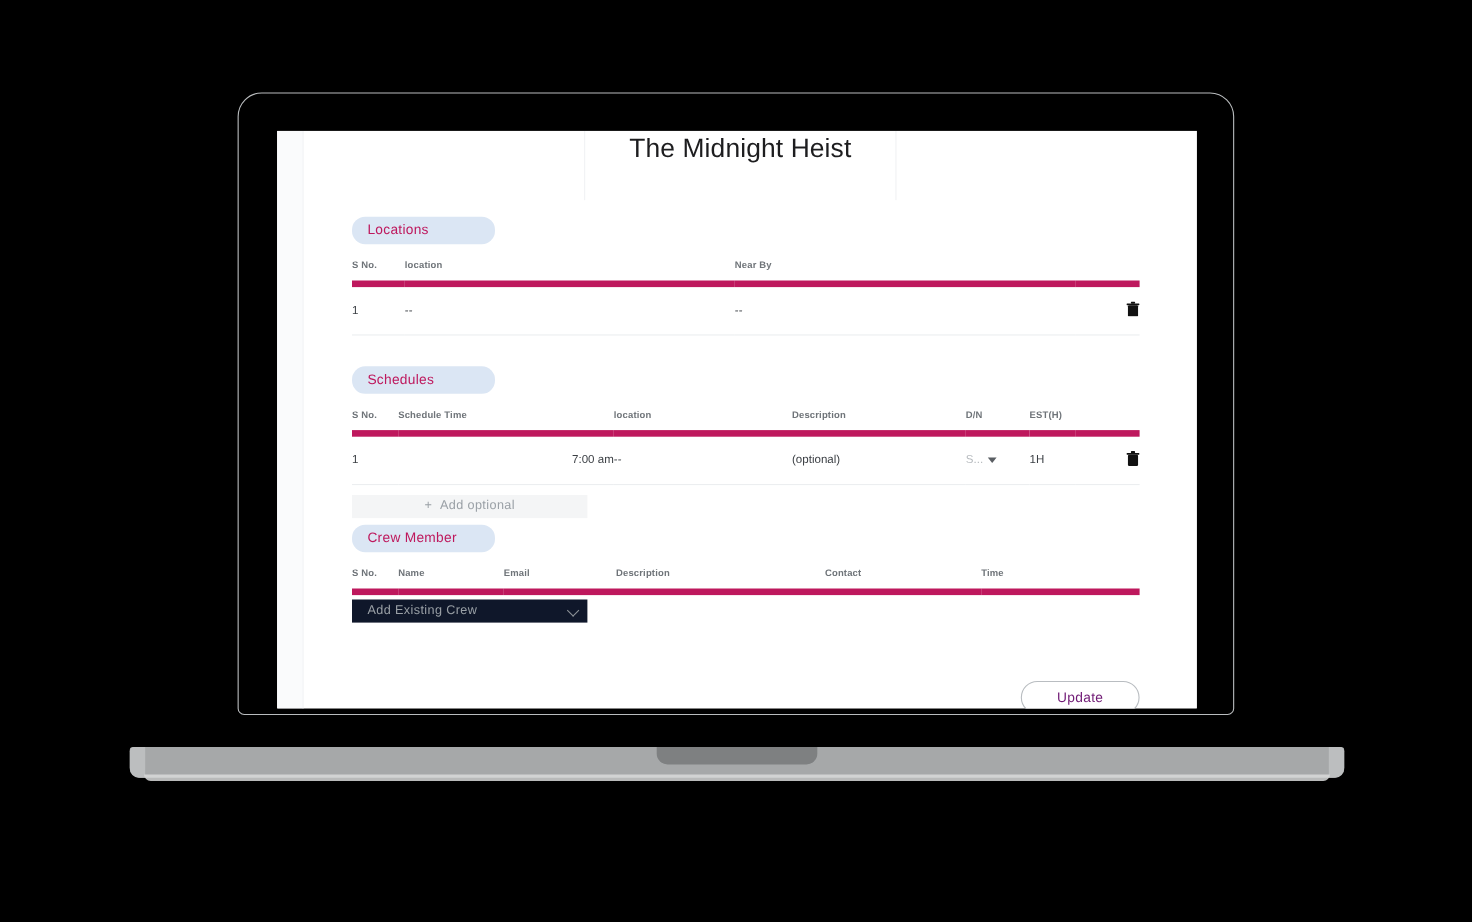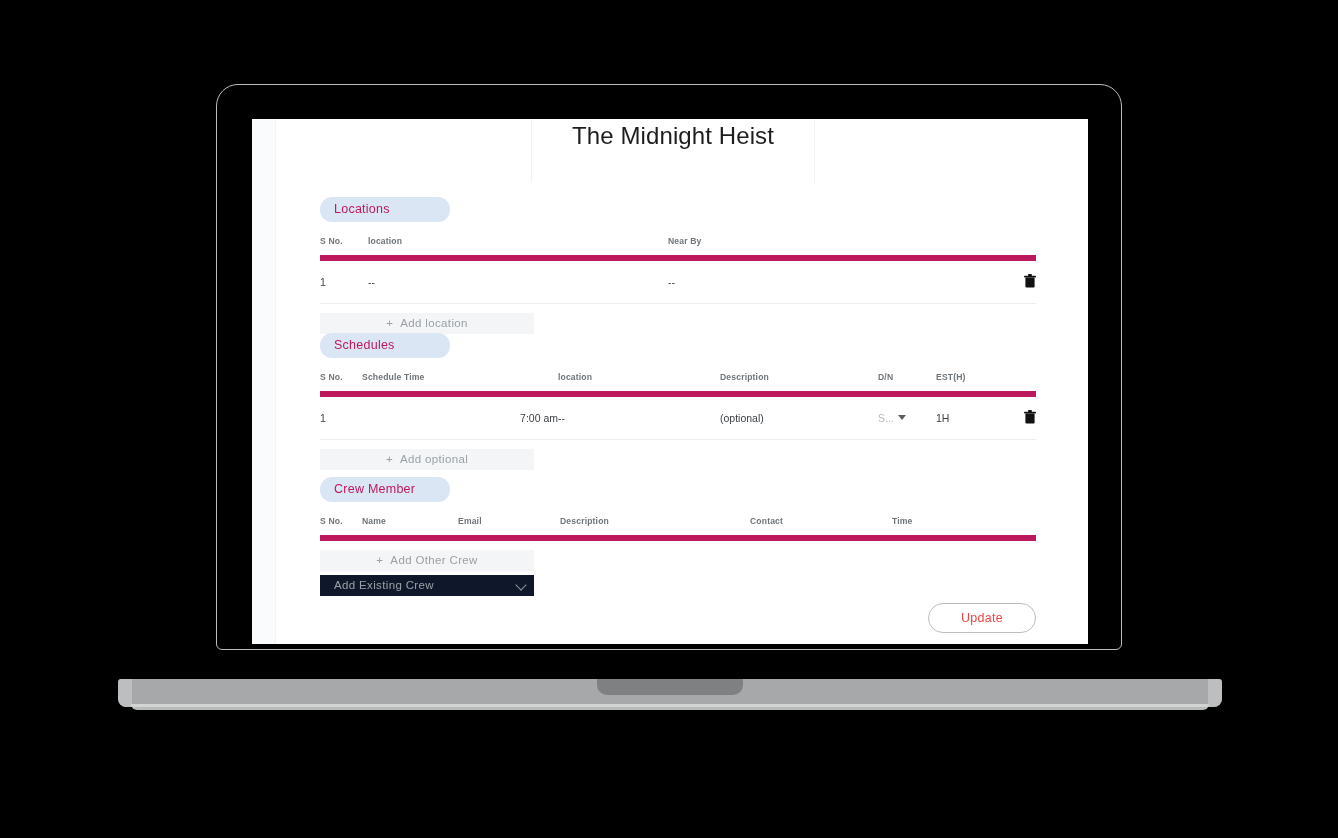--- a/index.html
+++ b/index.html
@@ -266,24 +266,25 @@
     text-align: right;
   }
   #update-button {
     display: inline-block;
     min-width: 108px;
     padding: 7px 22px;
     background: #ffffff;
     border: 1px solid #b9bdc1;
     border-radius: 16px;
     font-size: 12.5px;
-    color: #ef4444;
+    color: #701a75;
     letter-spacing: .3px;
     cursor: pointer;
     font-family: "Liberation Sans", sans-serif;
+    margin-top: 16px;
   }
 </style>
 </head>
 <body>
 
 <div id="stage">
 
   <div id="laptop-device">
 
     <div id="laptop-lid"></div>
@@ -328,23 +329,20 @@
                       <rect x="1.4" y="3.4" width="9.2" height="10.2" rx="1.1" fill="#111111"></rect>
                       <rect x="0" y="1.8" width="12" height="1.7" rx="0.7" fill="#111111"></rect>
                       <rect x="4.1" y="0" width="3.8" height="2.1" rx="0.7" fill="#111111"></rect>
                     </svg>
                   </span>
                 </td>
               </tr>
             </tbody>
           </table>
 
-          <button class="add-bar" style="margin-top:9px;">
-            <span class="plus">+</span><span>Add location</span>
-          </button>
         </div>
 
         <div class="section" style="top:214px;">
           <span class="section-pill">Schedules</span>
 
           <table class="grid">
             <colgroup>
               <col style="width:42px">
                 <col style="width:196px">
                 <col style="width:162px">
@@ -413,23 +411,20 @@
                 <th>Name</th>
                 <th>Email</th>
                 <th>Description</th>
                 <th>Contact</th>
                 <th>Time</th>
               </tr>
             </thead>
             <tbody></tbody>
           </table>
 
-          <button class="add-bar" style="margin-top:9px;">
-            <span class="plus">+</span><span>Add Other Crew</span>
-          </button>
 
           <div class="existing-select">
             <span class="label">Add Existing Crew</span>
             <span class="chev"></span>
           </div>
         </div>
 
         <div id="update-row">
           <button id="update-button">Update</button>
         </div>

